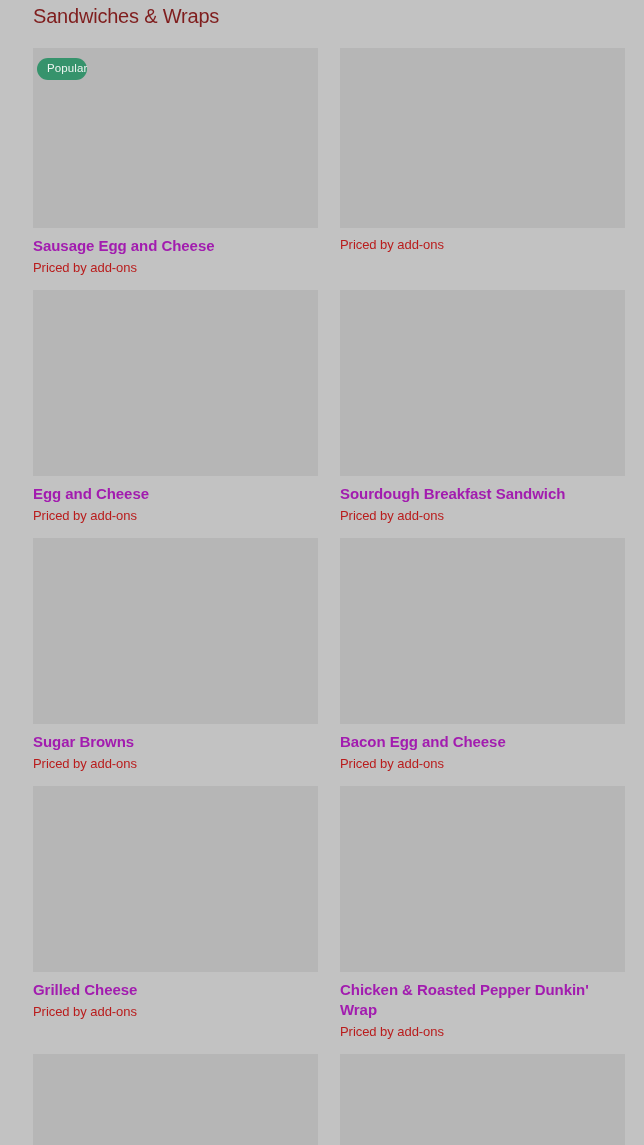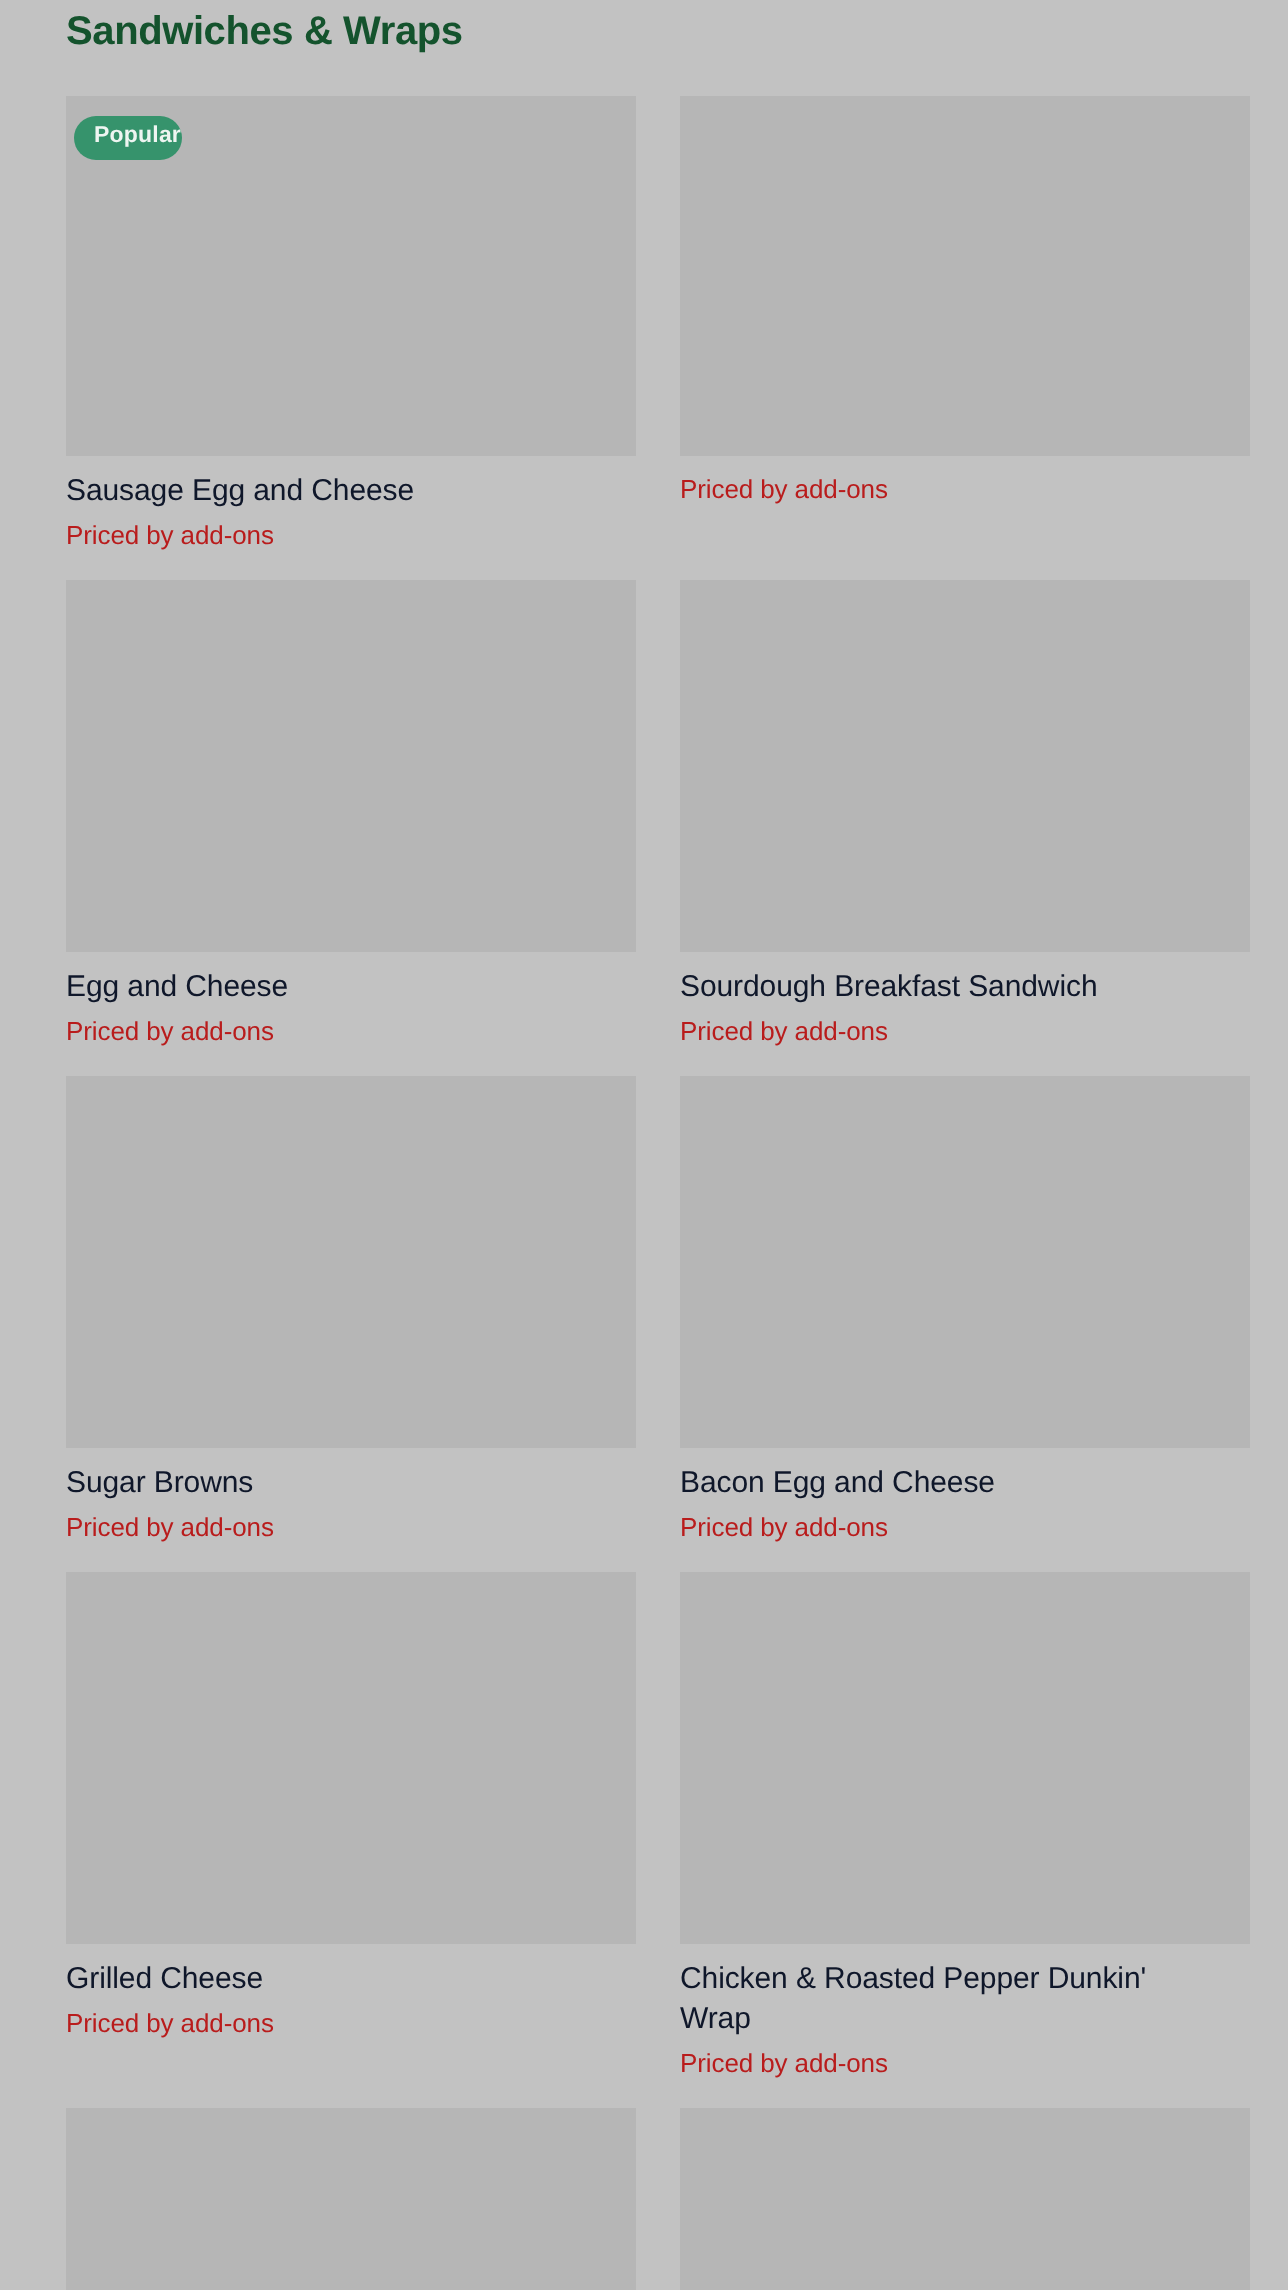--- a/index.html
+++ b/index.html
@@ -21,22 +21,22 @@
     height: 1145px;
     background: #c2c2c2;
     overflow: hidden;
   }
 
   .section-title {
     position: absolute;
     left: 33px;
     top: 3px;
     font-size: 20px;
-    font-weight: bold;
-    color: #14532d;
+    font-weight: normal;
+    color: #7f1d1d;
     letter-spacing: -0.2px;
     line-height: 26px;
     white-space: nowrap;
   }
 
   .grid {
     position: absolute;
     left: 33px;
     top: 48px;
     width: 592px;
@@ -65,36 +65,36 @@
     height: 186px;
   }
 
   .badge {
     position: absolute;
     left: 4px;
     top: 10px;
     background: #36936c;
     color: #eef5f1;
     font-size: 11.5px;
-    font-weight: bold;
+    font-weight: normal;
     line-height: 11px;
     padding: 5px 0 6px 10px;
     border-radius: 11px;
     letter-spacing: 0.1px;
     white-space: nowrap;
   }
 
   .card-body {
     padding: 8px 0 0 0;
   }
 
   .card-name {
     font-size: 15px;
-    font-weight: normal;
-    color: #0f172a;
+    font-weight: bold;
+    color: #a21caf;
     line-height: 20px;
     letter-spacing: -0.05px;
     margin: 0 0 3px 0;
     max-width: 250px;
   }
 
   .card-price {
     font-size: 13px;
     font-weight: normal;
     color: #b91c1c;

